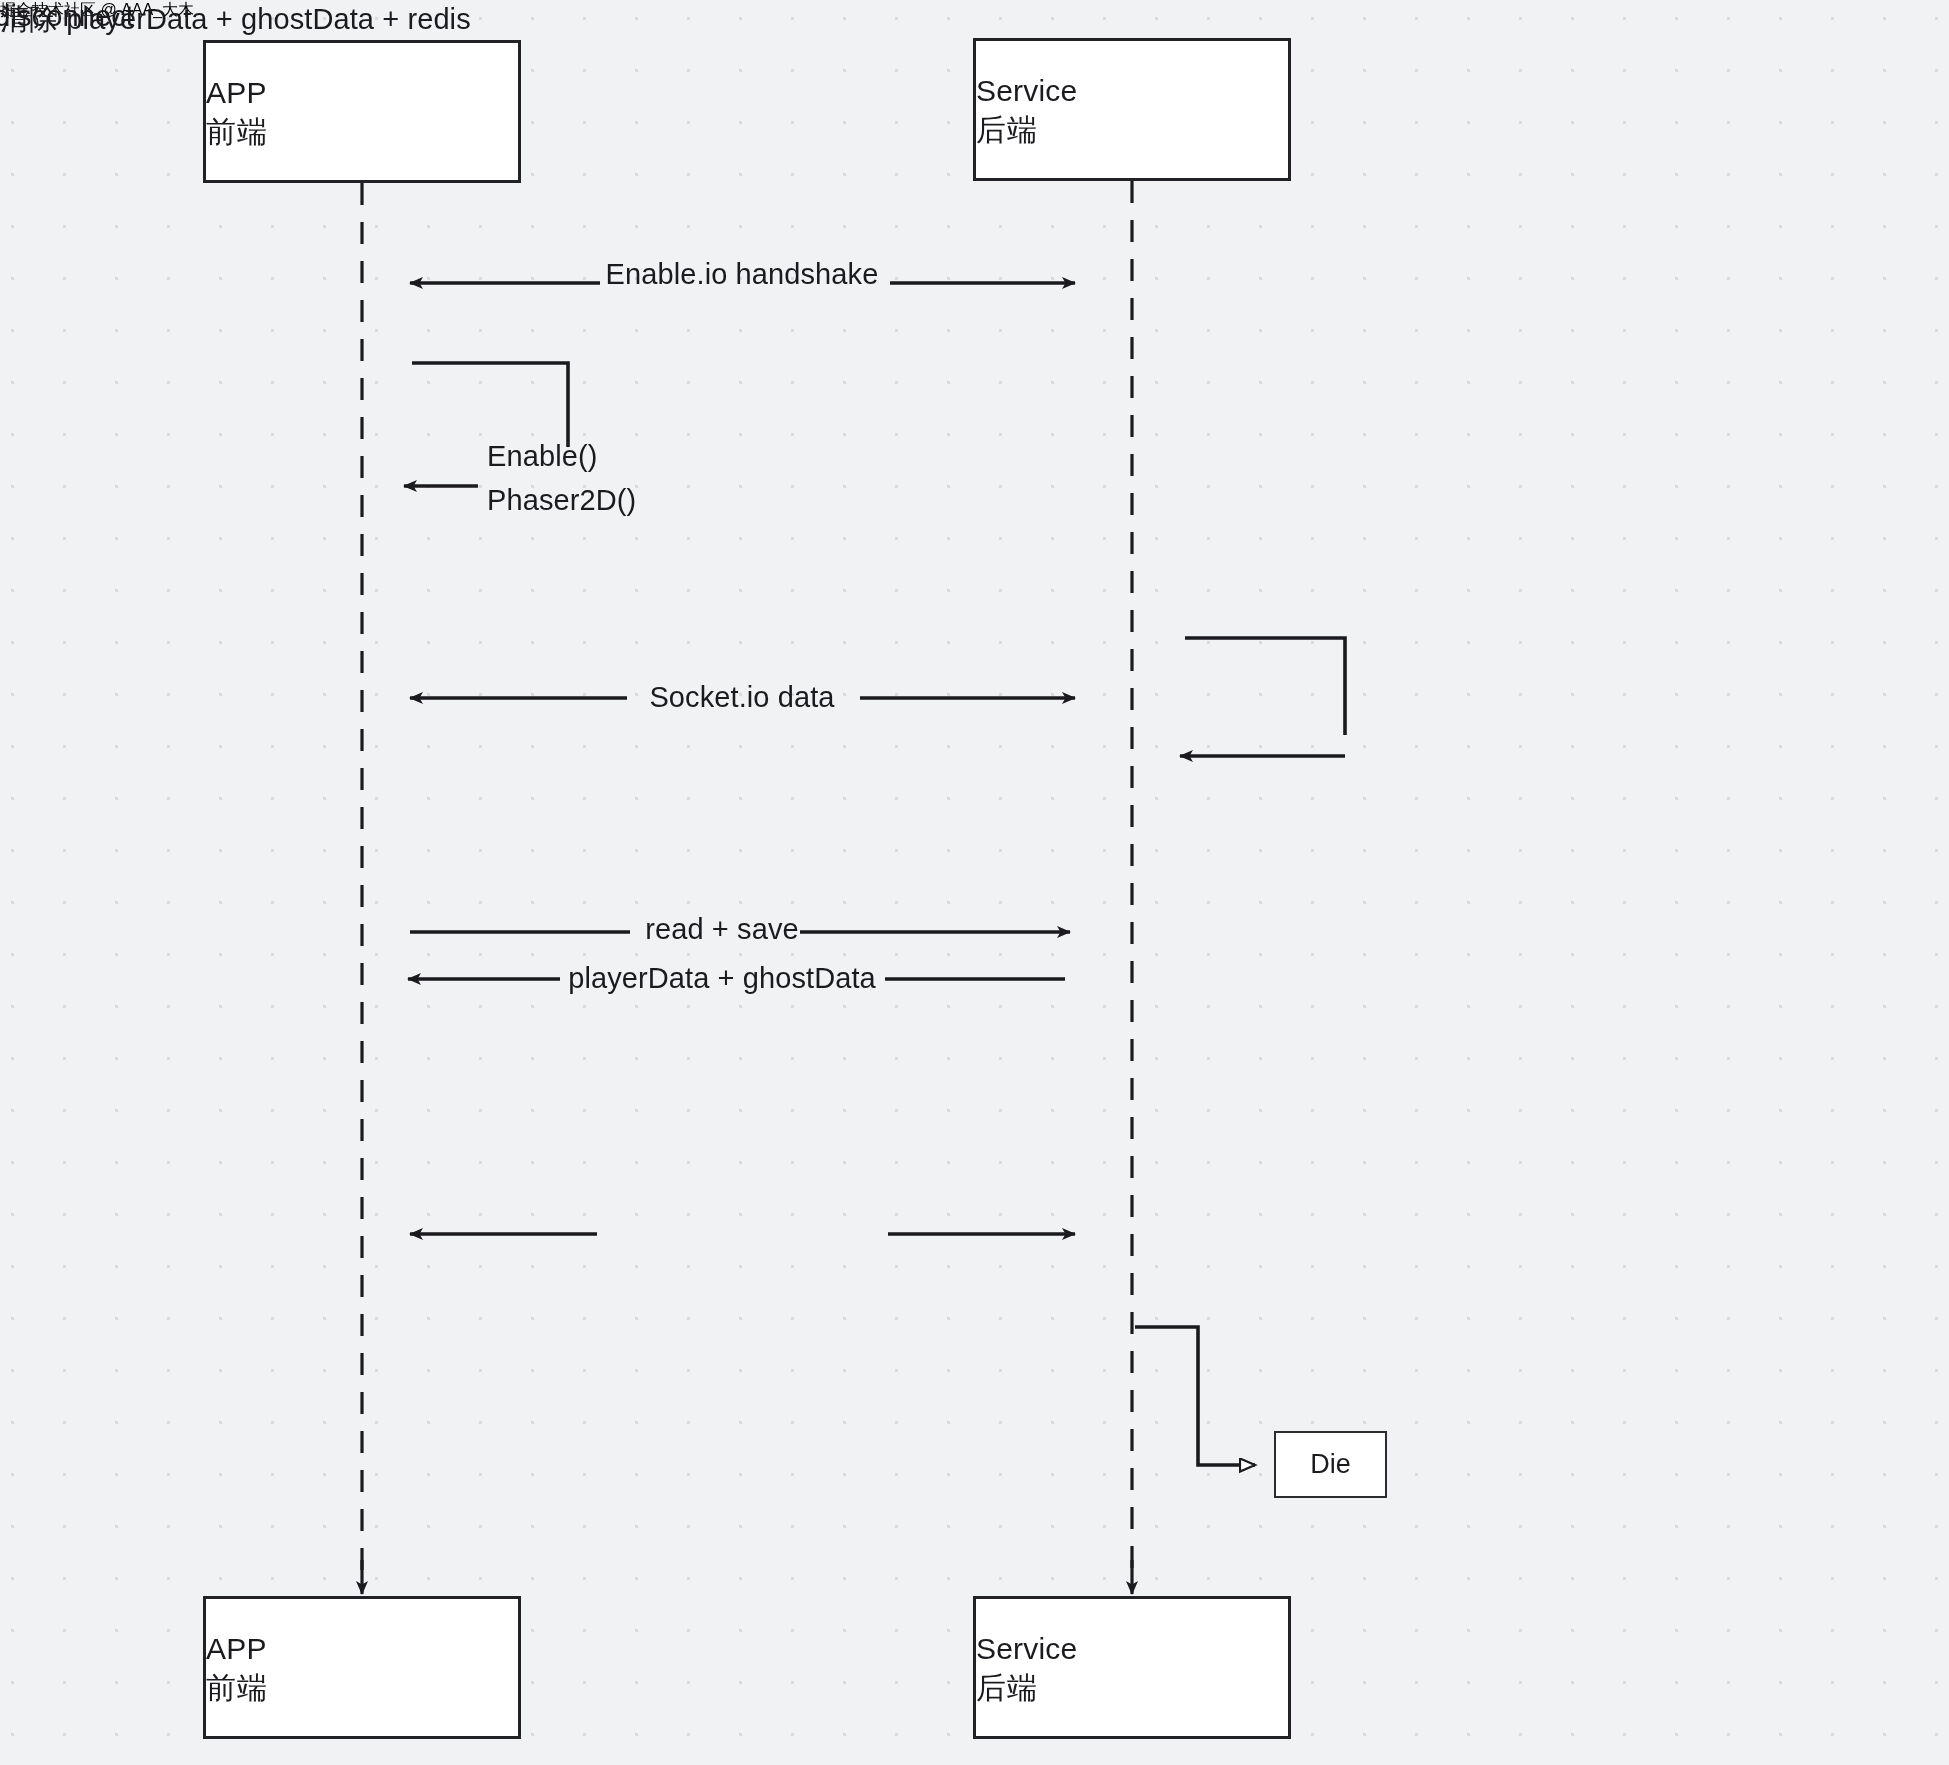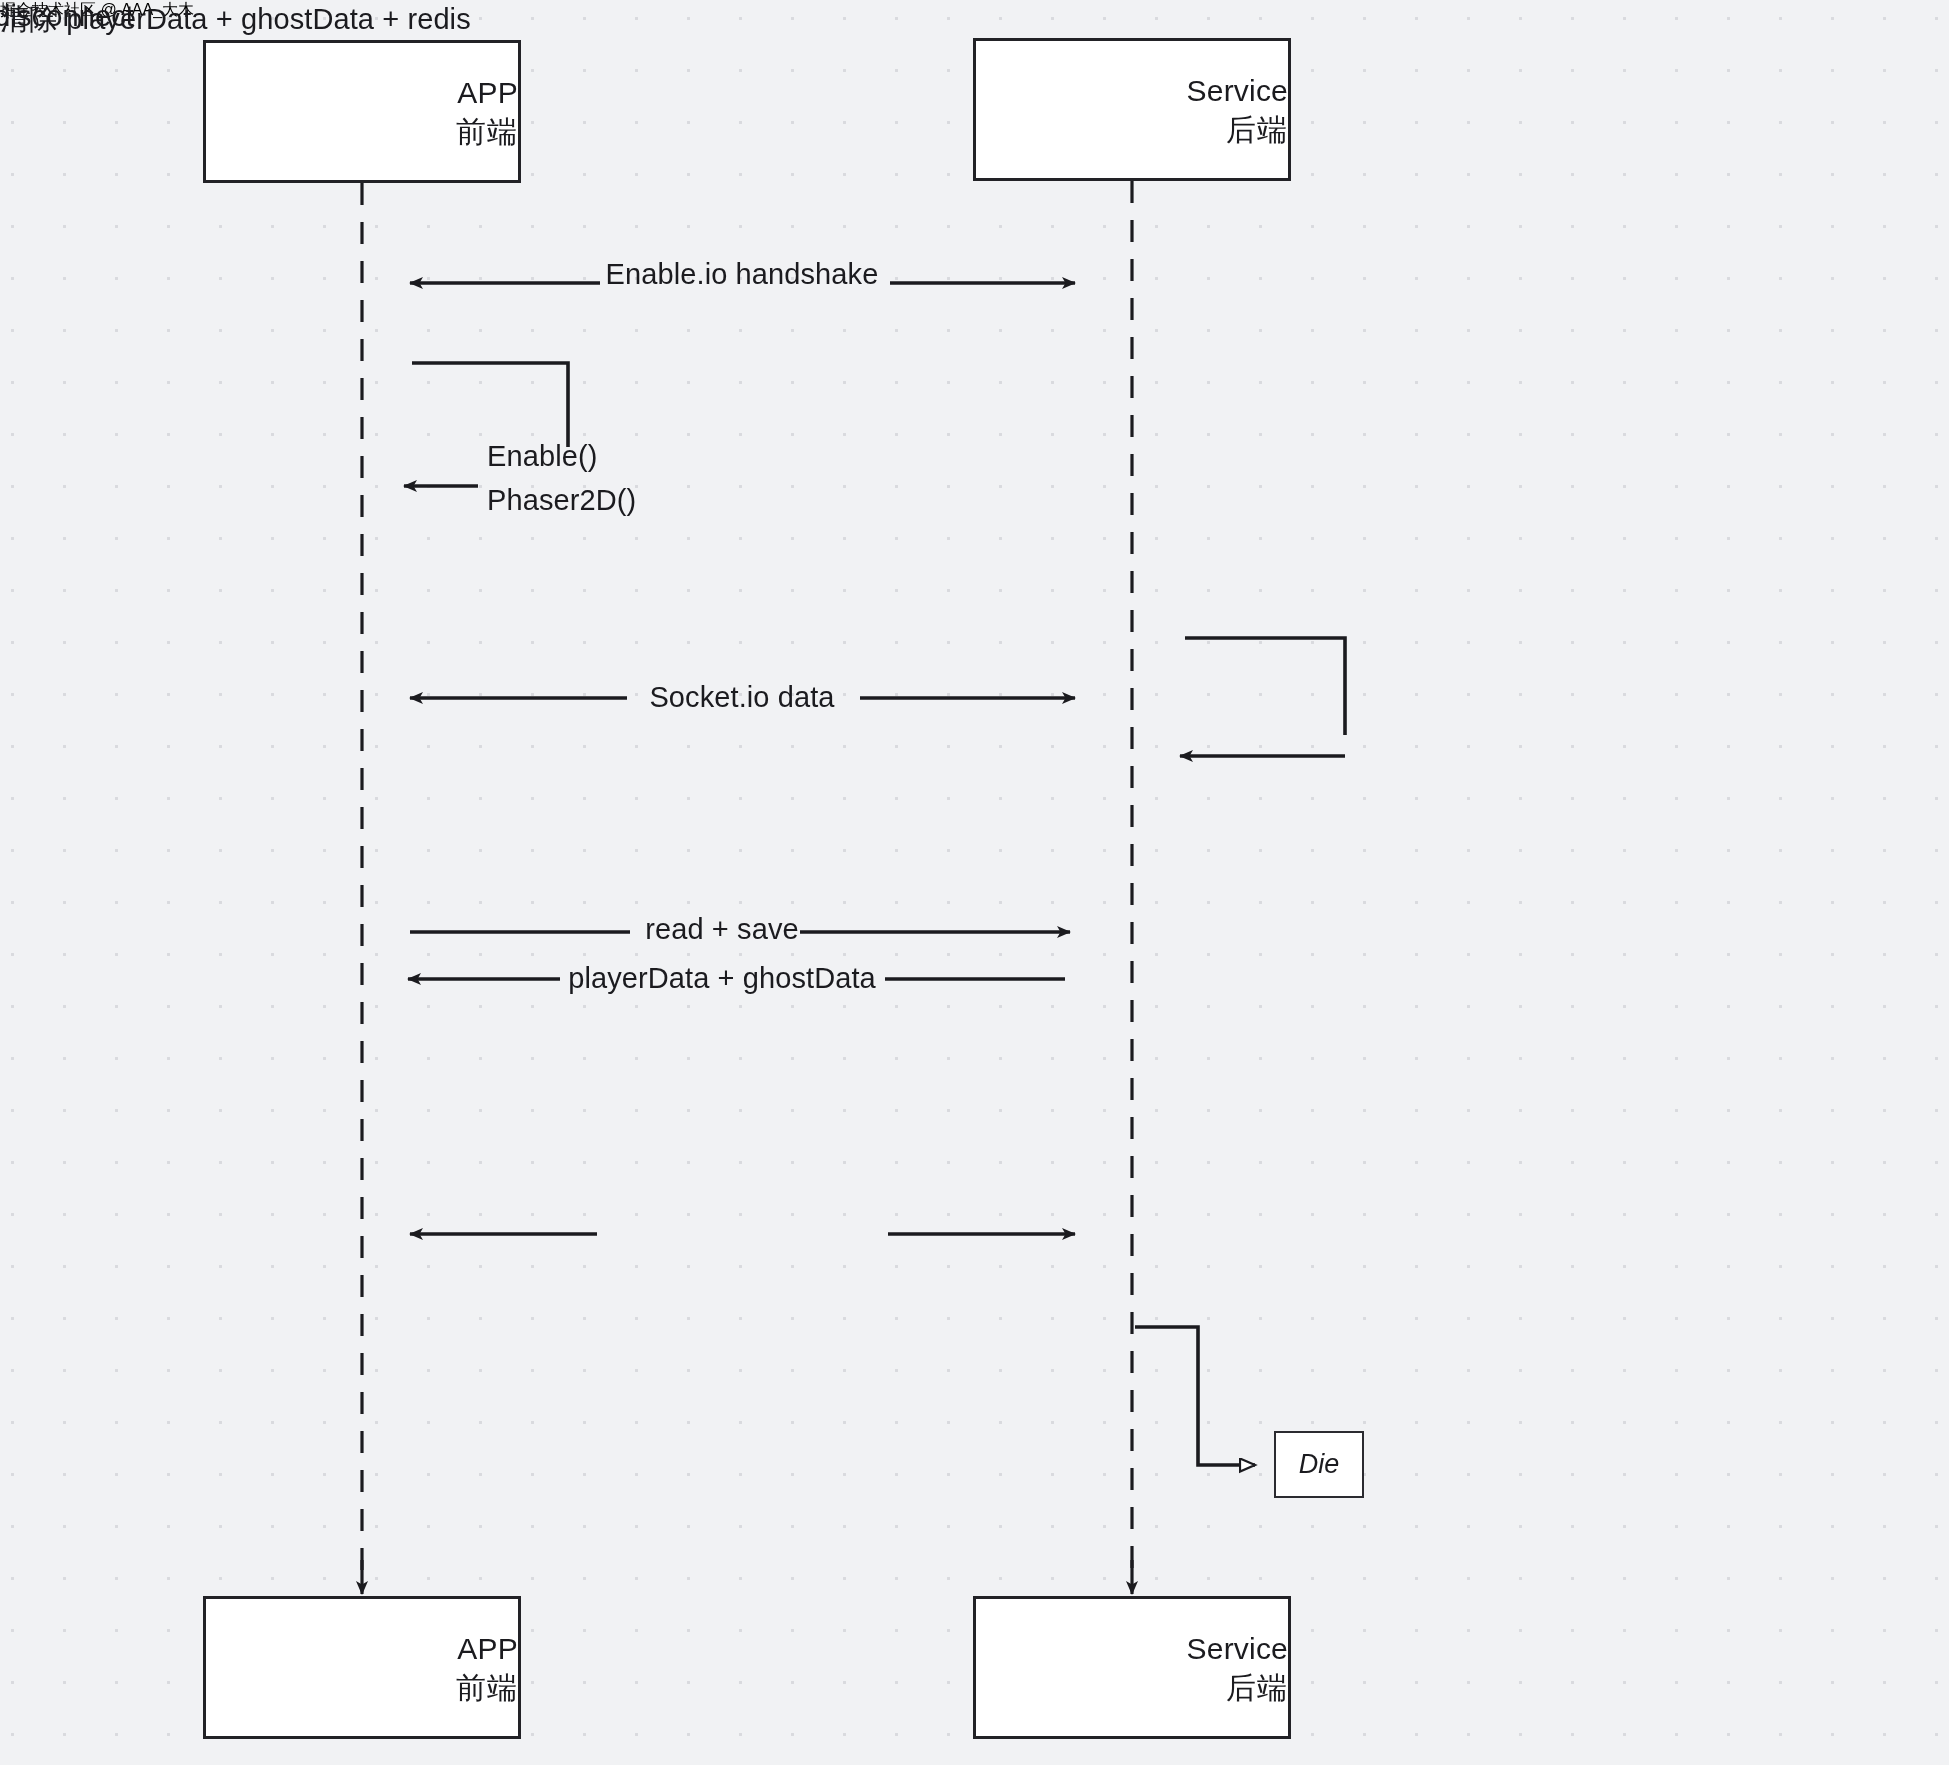--- a/index.html
+++ b/index.html
@@ -38,21 +38,21 @@
   }
 
   
   .participant-box {
     position: absolute;
     background: #ffffff;
     border: 3px solid #222226;
     box-sizing: border-box;
     display: flex;
     flex-direction: column;
-    align-items: flex-end;
+    align-items: flex-start;
     justify-content: center;
     line-height: 1.30;
   }
   .participant-box .p-title {
     font-size: 30px;
     color: #1b1b1f;
     letter-spacing: 0.2px;
   }
   .participant-box .p-sub {
     font-size: 30px;
@@ -63,31 +63,30 @@
   #participant-app-top    { left: 203px;  top: 40px;   width: 318px; height: 143px; }
   #participant-svc-top    { left: 973px;  top: 38px;   width: 318px; height: 143px; }
   #participant-app-bottom { left: 203px;  top: 1596px; width: 318px; height: 143px; }
   #participant-svc-bottom { left: 973px;  top: 1596px; width: 318px; height: 143px; }
 
   
   #die-box {
     position: absolute;
     left: 1274px;
     top: 1431px;
-    width: 90px;
+    width: 113px;
     height: 67px;
     background: #ffffff;
     border: 2px solid #2b2b30;
     box-sizing: border-box;
     display: flex;
     align-items: center;
     justify-content: center;
     font-size: 27px;
     color: #1b1b1f;
-    font-style: italic;
   }
 
   
   .msg-label {
     position: absolute;
     font-size: 29px;
     color: #1b1b1f;
     white-space: nowrap;
     background: transparent;
     letter-spacing: 0.1px;

